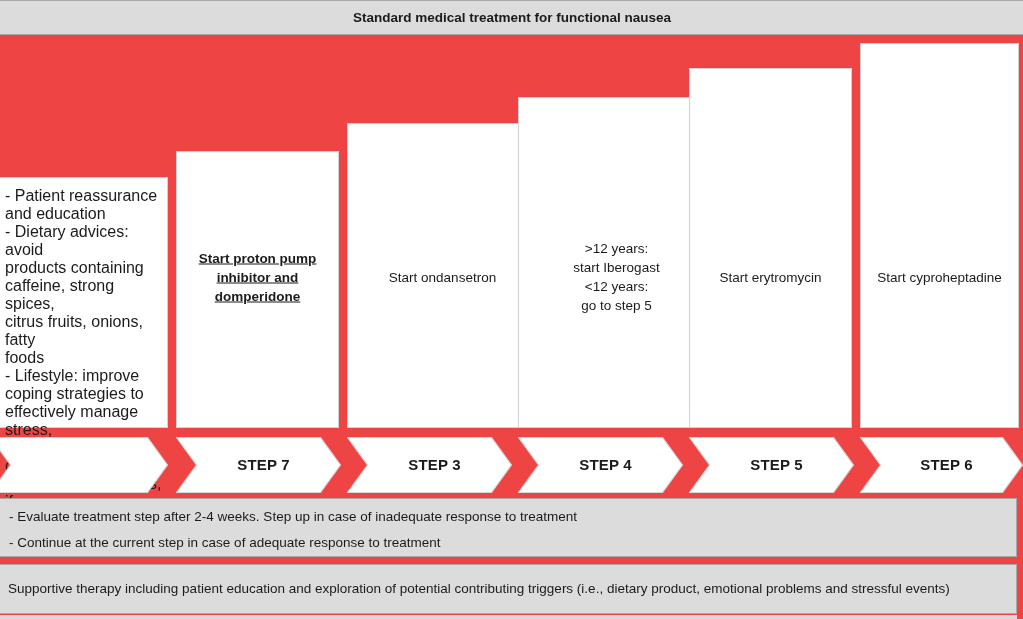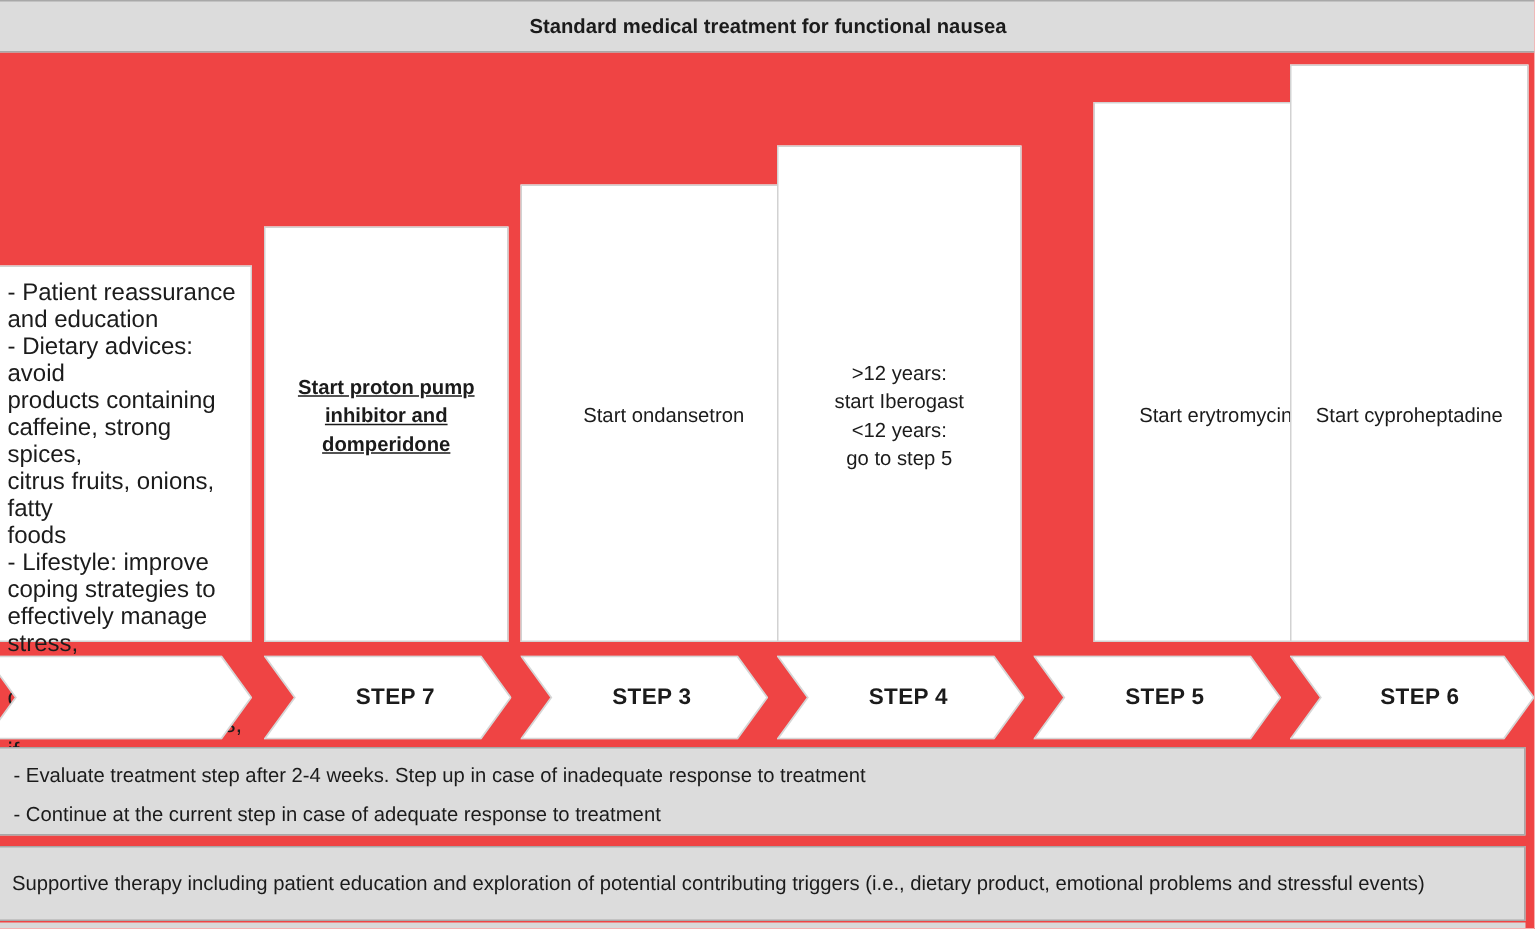--- a/index.html
+++ b/index.html
@@ -31,22 +31,22 @@
 
   
   .step-box {
     position: absolute;
     background: #ffffff;
     border: 1px solid #d2d2d2;
   }
   .box1 { left: -8px;  top: 177px; width: 176px; height: 251px; }
   .box2 { left: 176px; top: 151px; width: 163px; height: 277px; }
   .box3 { left: 347px; top: 123px; width: 191px; height: 305px; }
-  .box4 { left: 518px; top: 97px;  width: 163px; height: 331px; }
-  .box5 { left: 689px; top: 68px;  width: 163px; height: 360px; margin-left: 40px; }
+  .box4 { left: 518px; top: 97px;  width: 197px; height: 331px; }
+  .box5 { left: 689px; top: 68px;  width: 163px; height: 360px; }
   .box6 { left: 860px; top: 43px;  width: 159px; height: 385px; }
 
   .box-list-text {
     position: absolute;
     left: 12px; right: 2px; top: 9px;
     font-size: 16px;
     line-height: 18px;
     white-space: pre-line;
     text-align: left;
   }

